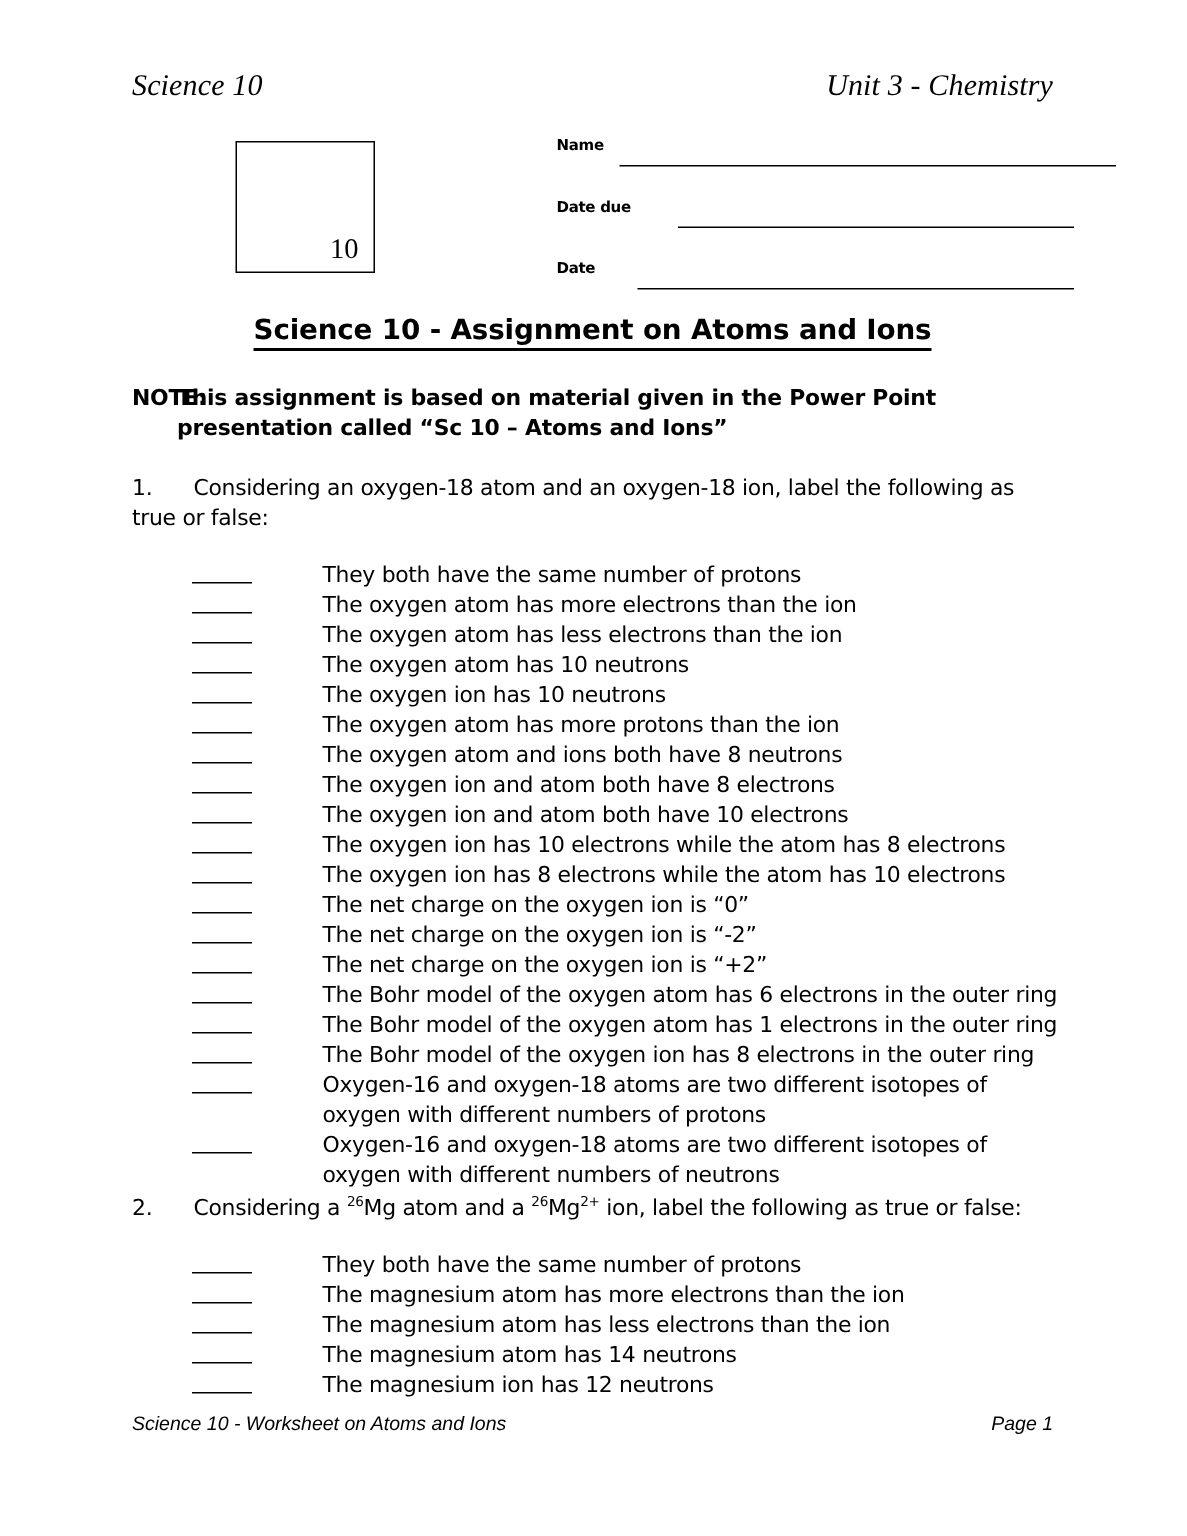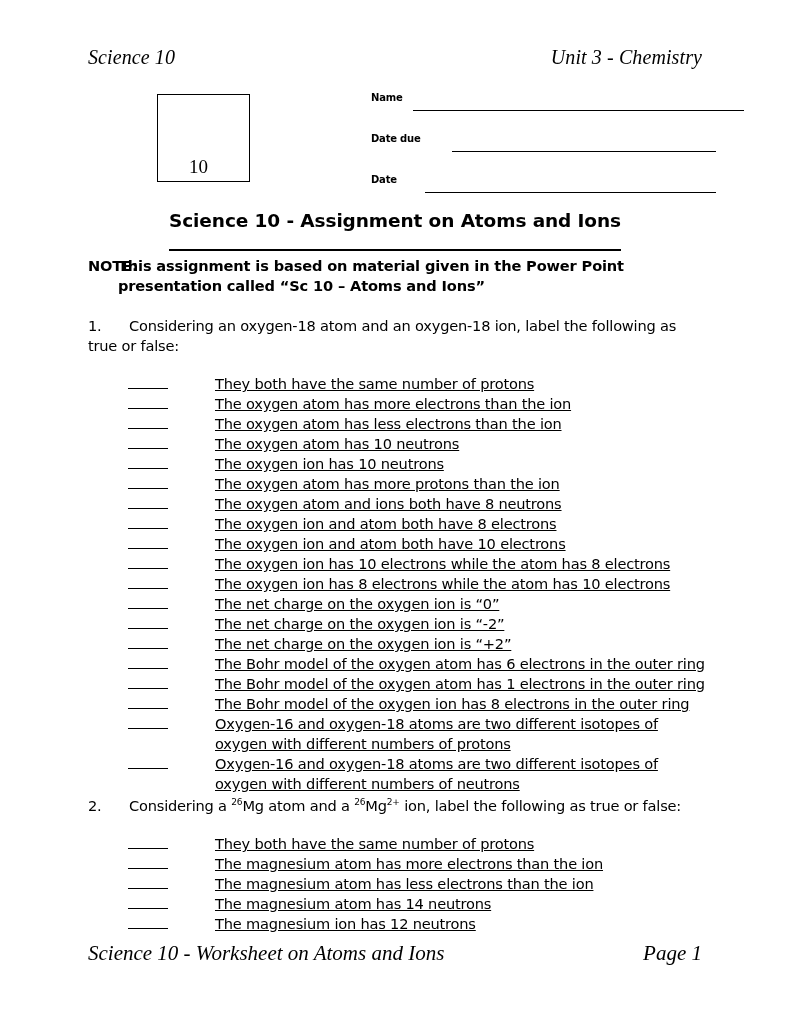--- a/index.html
+++ b/index.html
@@ -47,21 +47,21 @@
     width: 93px;
     height: 88px;
     border: 1.6px solid #000;
     box-sizing: border-box;
   }
   .gradebox .num {
     position: absolute;
     left: 0;
     right: 10px;
     bottom: 5px;
-    text-align: center;
+    text-align: right;
     font-family: "Liberation Serif", serif;
     font-size: 19px;
     line-height: 1;
   }
 
   
   .fields {
     position: absolute;
     left: 371px;
     top: 92px;
@@ -98,21 +98,21 @@
     top: 210px;
     width: 614px;
     text-align: center;
     font-family: "DejaVu Sans", sans-serif;
     font-size: 18.5px;
     font-weight: 700;
     letter-spacing: -.1px;
   }
   .title span {
     border-bottom: 2px solid #000;
-    padding-bottom: 18px;
+    padding-bottom: 1px;
   }
 
   
   .note {
     position: absolute;
     left: 88px;
     top: 256px;
     width: 614px;
     font-size: 14.6px;
     font-weight: 700;
@@ -163,41 +163,40 @@
   .item .blank {
     position: absolute;
     left: 0;
     top: 0;
     width: 40px;
     height: 14px;
     border-bottom: 1.5px solid #000;
   }
   .item .txt {
     display: block;
-    text-decoration: underline;
   }
 
   sup {
     font-size: .62em;
     vertical-align: super;
     line-height: 0;
   }
 
   
   .footer {
     position: absolute;
     left: 88px;
     top: 941px;
     width: 614px;
     display: flex;
     justify-content: space-between;
     align-items: baseline;
-    font-family: Liberation Serif, serif;
+    font-family: Liberation Sans, sans-serif;
     font-style: italic;
-    font-size: 21px;
+    font-size: 13px;
   }
 </style>
 </head>
 <body>
 
 <div class="page">
 
   <div class="runhead">
     <span>Science 10</span>
     <span>Unit 3 - Chemistry</span>

